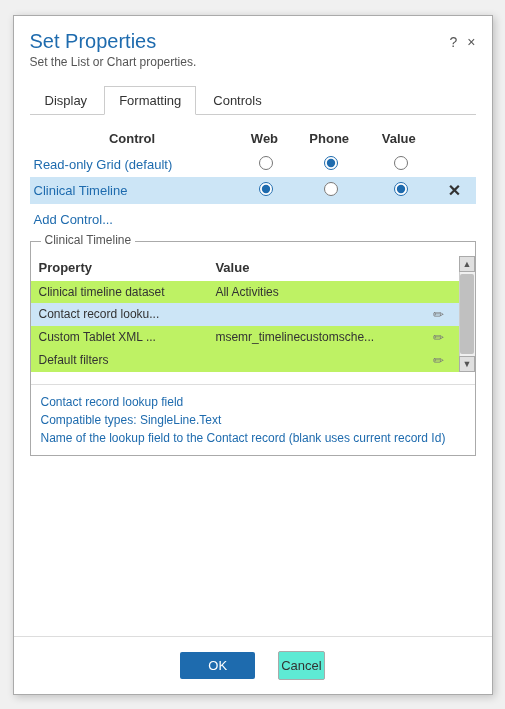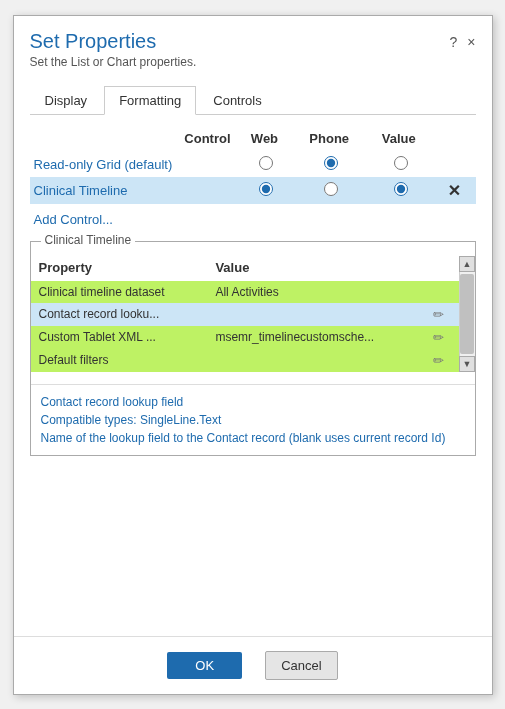--- a/index.html
+++ b/index.html
@@ -79,21 +79,21 @@
       flex: 1;
     }
     
     .controls-table {
       width: 100%;
       border-collapse: collapse;
     }
     .controls-table th {
       font-weight: 600;
       font-size: 13px;
-      text-align: right;
+      text-align: center;
       padding: 4px 8px 6px 4px;
       color: #333;
     }
     .controls-table th.center {
       text-align: center;
     }
     .controls-table td {
       padding: 4px 4px;
       font-size: 13px;
       color: #333;
@@ -241,24 +241,24 @@
     .btn-ok {
       background: #1e6bae;
       color: #fff;
       border: none;
       padding: 6px 28px;
       font-size: 13px;
       cursor: pointer;
       border-radius: 2px;
     }
     .btn-cancel {
-      background: #e5e5e5;
+      background: #5eead4;
       color: #333;
       border: 1px solid #aaa;
-      padding: 6px 15px;
+      padding: 6px 2px;
       font-size: 13px;
       cursor: pointer;
       border-radius: 2px;
     }
   </style>
 </head>
 <body>
 
 <div class="dialog">
   <div class="dialog-header">

